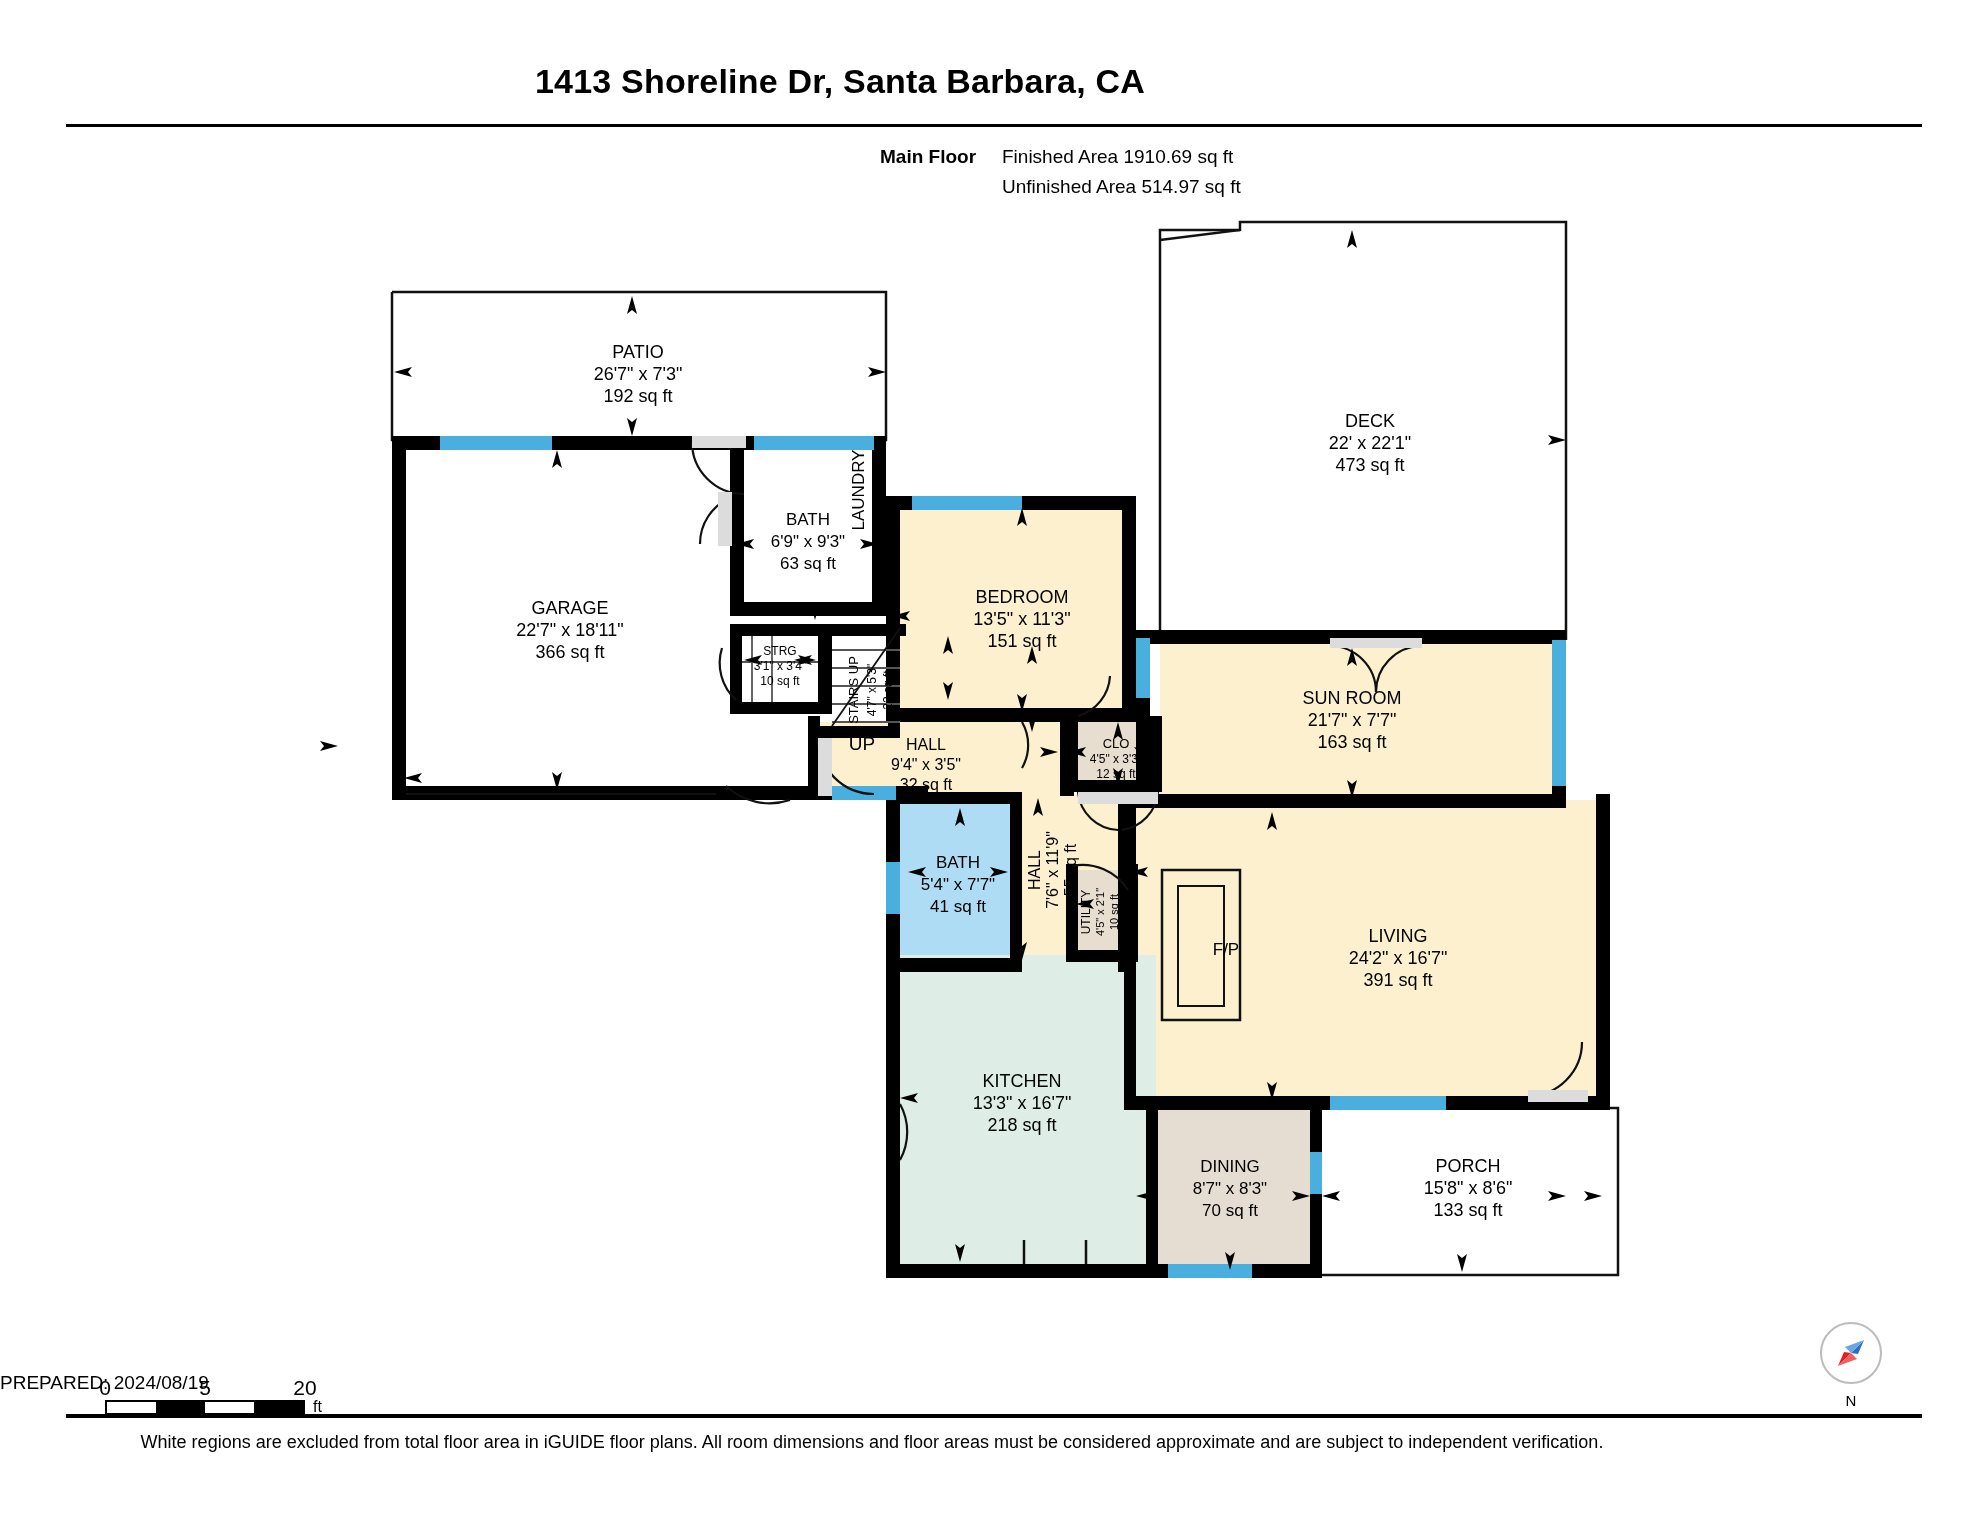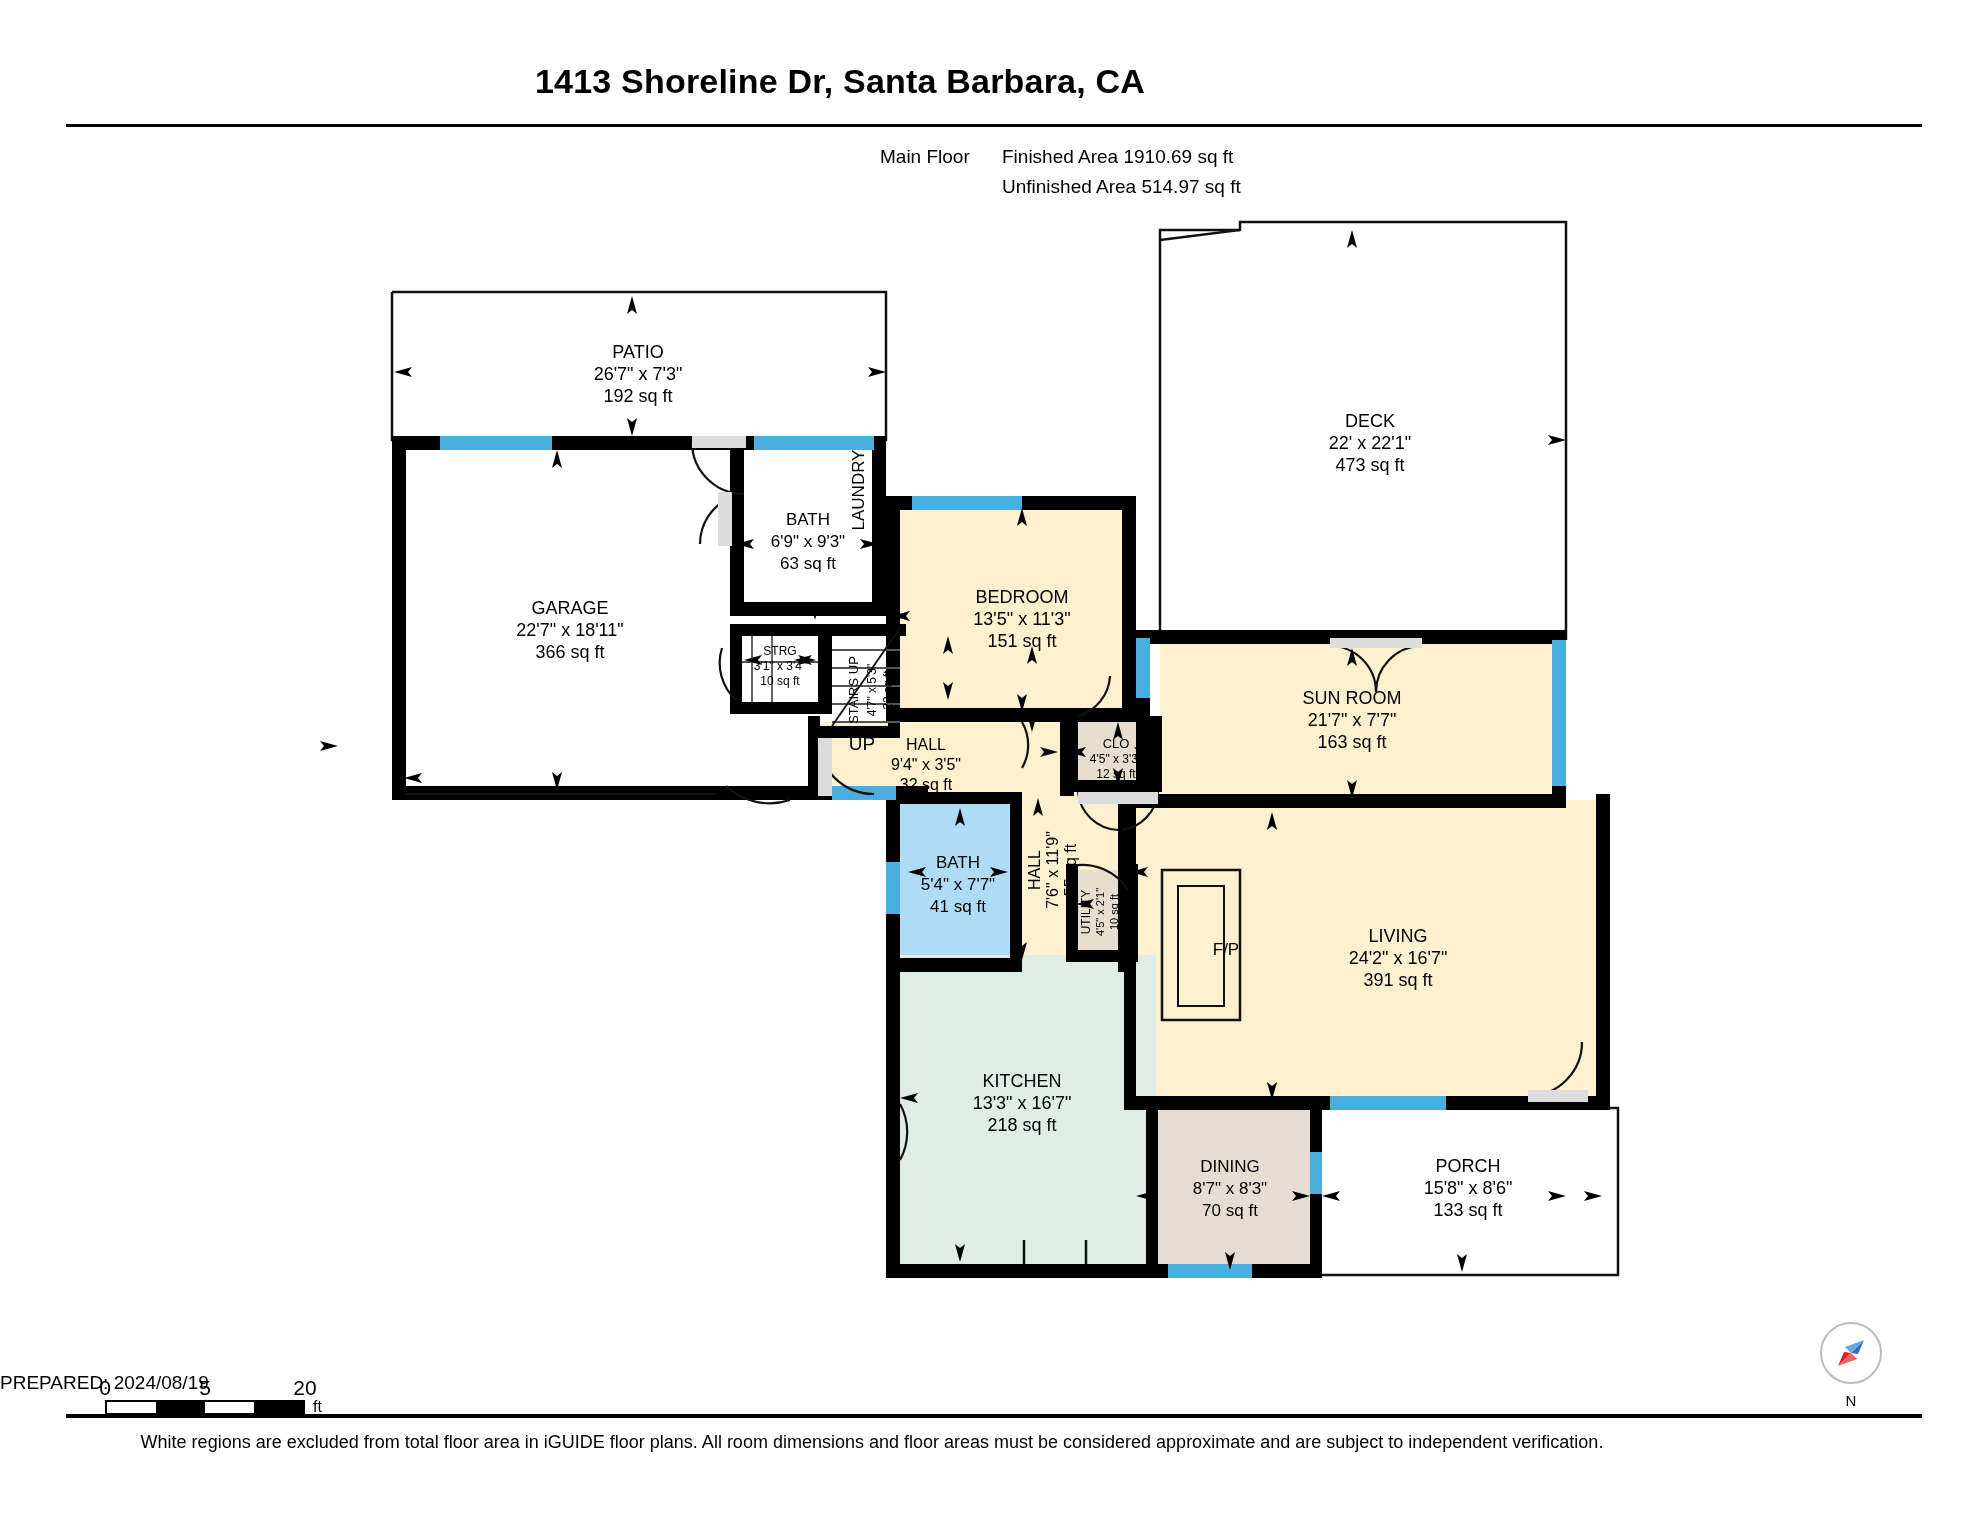--- a/index.html
+++ b/index.html
@@ -37,21 +37,21 @@
   }
   #floor-summary {
     position: absolute;
     top: 142px;
     left: 880px;
     font-size: 19px;
     line-height: 30px;
   }
   #floor-summary .fs-row { display: flex; }
   #floor-summary .fs-label {
-    font-weight: normal;
+    font-weight: bold;
     width: 122px;
   }
 
   
   #plan {
     position: absolute;
     top: 0;
     left: 0;
     width: 1988px;
     height: 1420px;

